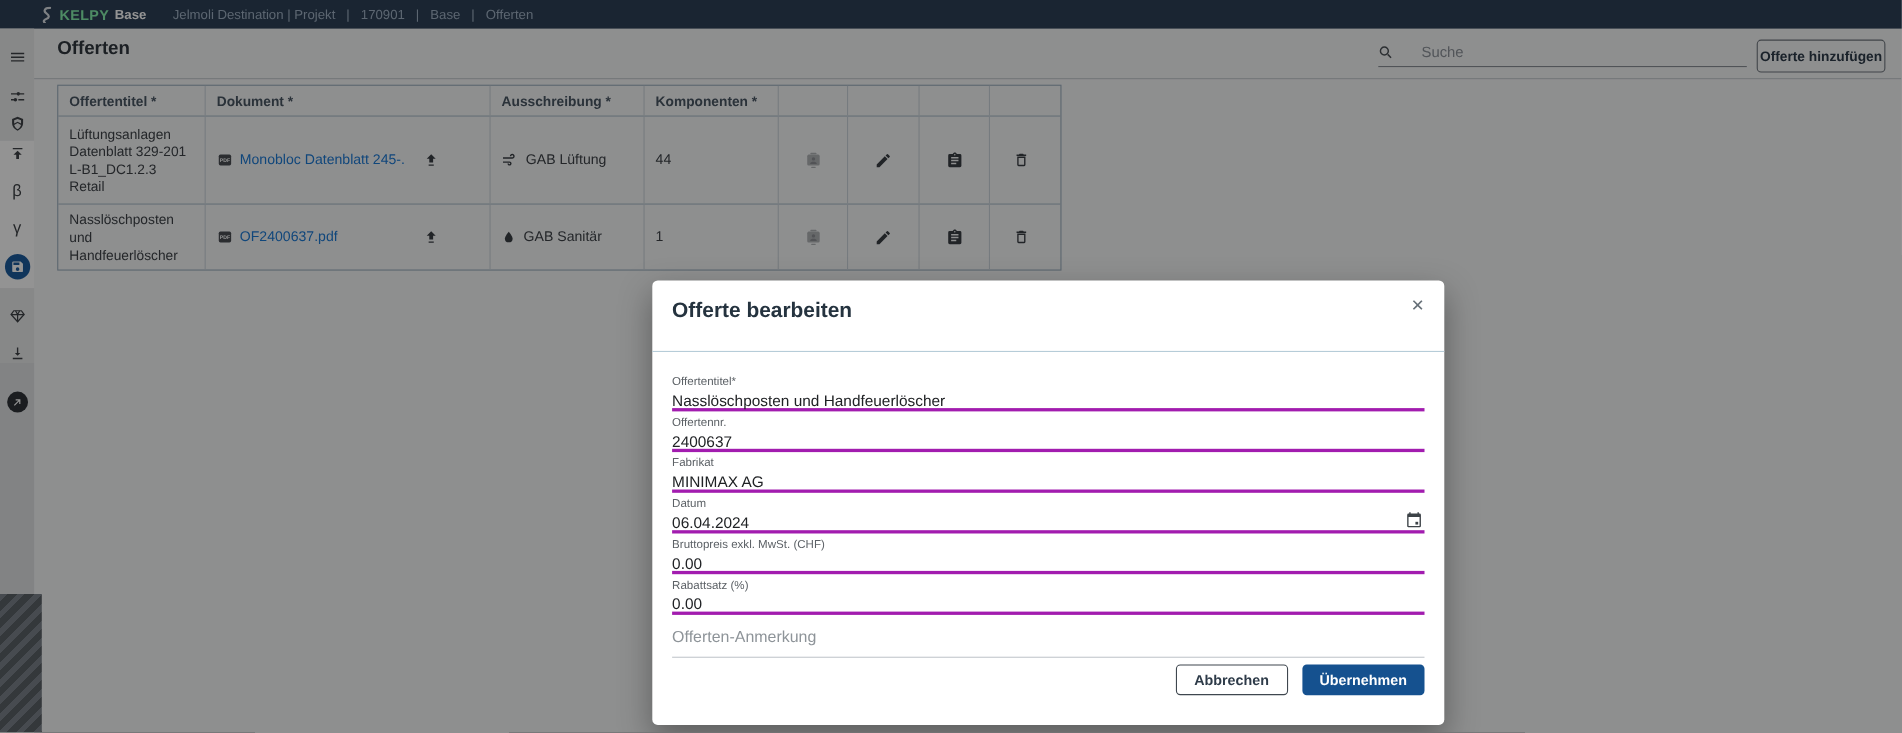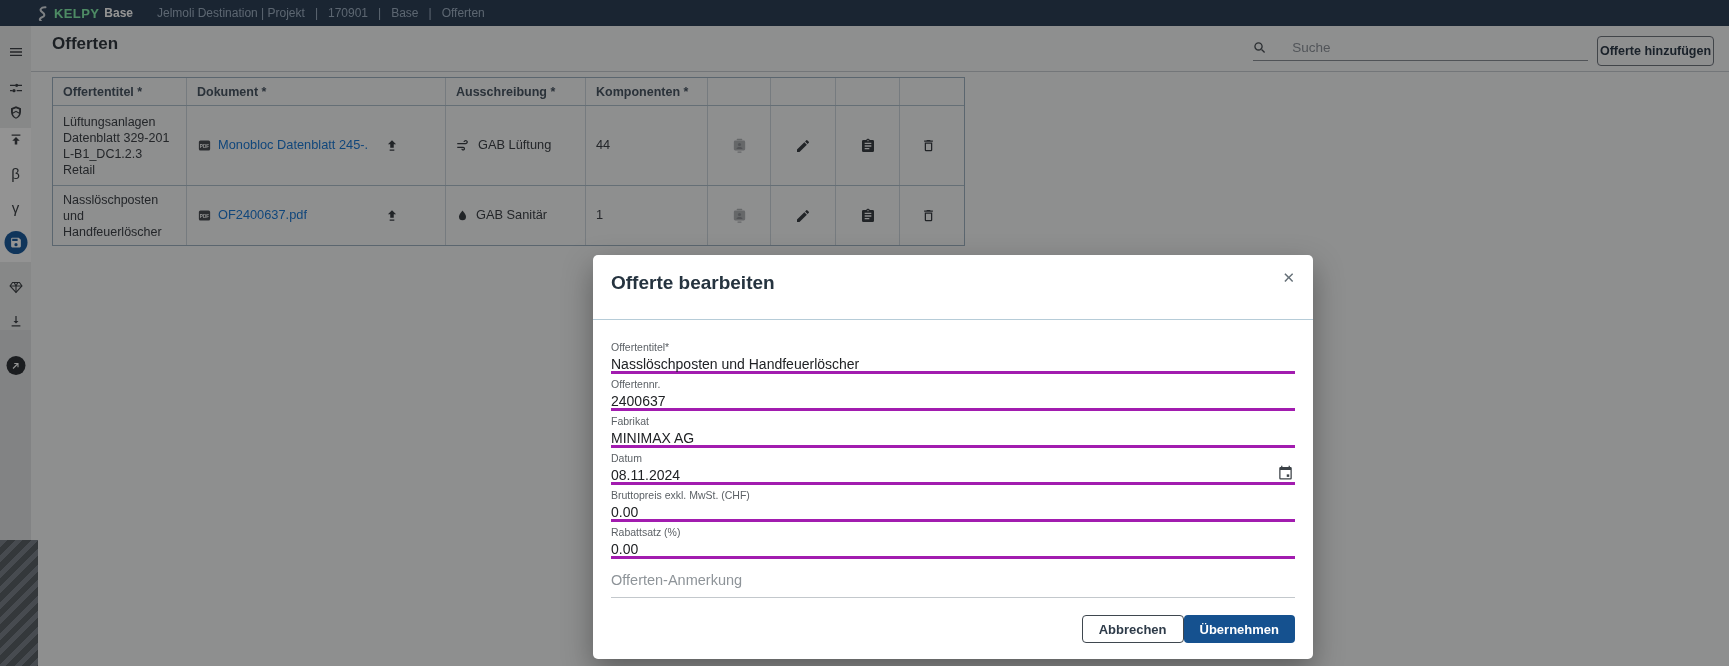--- a/index.html
+++ b/index.html
@@ -66,21 +66,21 @@
   .modal-close { position:absolute; right:14px; top:10px; font-size:15px; color:#667078;
     cursor:pointer; padding:4px; }
   .modal-divider { position:absolute; left:0; right:0; top:64px; border-top:1px solid #b6ccd8; }
   .modal-form { position:absolute; left:18px; right:18px; top:84px; }
   .field { position:relative; height:35px; border-bottom:3px solid #a21caf; margin-bottom:2px; padding-top:2px; }
   .f-label { display:block; font-size:10.5px; color:#5c6166; }
   .f-value { font-size:14px; color:#202225; margin-top:3px; cursor:text; }
   .f-cal { position:absolute; right:2px; top:15px; display:flex; cursor:pointer; }
   .anmerkung { margin-top:13px; padding-bottom:9px; border-bottom:1px solid #c3c8cc;
     font-size:14.5px; color:#8e9499; cursor:text; }
-  .btn-row { margin-top:17px; display:flex; justify-content:flex-end; }
+  .btn-row { margin-top:6px; display:flex; justify-content:flex-end; gap:13px; }
   .btn { height:28px; padding:0 16px; border-radius:4px; font-size:13px; font-weight:bold;
     font-family:"Liberation Sans",sans-serif; cursor:pointer; }
   .btn-cancel { background:#fff; border:1px solid #3f474f; color:#2e3b49; }
   .btn-submit { background:#15518f; border:none; color:#ffffff; }
   svg { display:block; }
 </style>
 </head>
 <body>
 
 <div class="screen">
@@ -298,21 +298,21 @@
       <div class="field">
         <span class="f-label">Offertennr.</span>
         <div class="f-value">2400637</div>
       </div>
       <div class="field">
         <span class="f-label">Fabrikat</span>
         <div class="f-value">MINIMAX AG</div>
       </div>
       <div class="field">
         <span class="f-label">Datum</span>
-        <div class="f-value">08.11.2024</div>
+        <div class="f-value">06.04.2024</div>
         <span class="f-cal">
           <svg width="15" height="15" viewBox="0 0 24 24" fill="#3c4247">
               <path d="M20 3h-1V1h-2v2H7V1H5v2H4a2 2 0 0 0-2 2v16a2 2 0 0 0 2 2h16a2 2 0 0 0 2-2V5a2 2 0 0 0-2-2zm0 18H4V8h16v13z"></path>
               <rect x="14" y="15" width="4" height="4"></rect>
             </svg>
           </span>
       </div>
       <div class="field">
         <span class="f-label">Bruttopreis exkl. MwSt. (CHF)</span>
         <div class="f-value">0.00</div>

